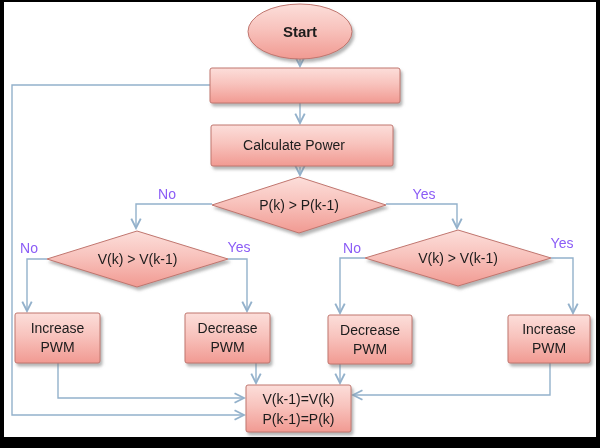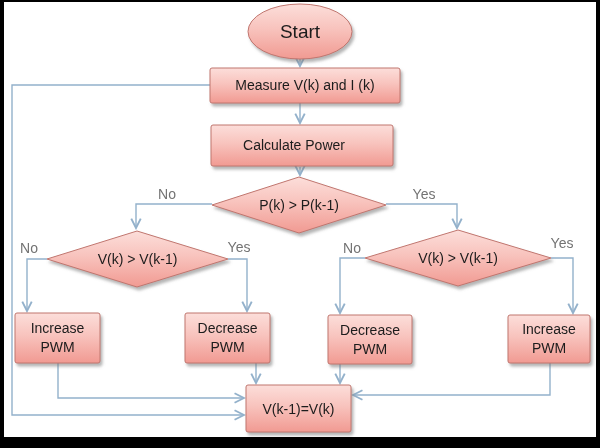--- a/index.html
+++ b/index.html
@@ -24,25 +24,25 @@
     display: flex;
     flex-direction: column;
     align-items: center;
     justify-content: center;
     text-align: center;
     color: #1c1c1c;
     font-size: 14px;
     line-height: 19px;
     pointer-events: none;
   }
-  .node-label.start-label { font-weight: normal; font-size: 19px; }
+  .node-label.start-label { font-weight: bold; font-size: 15px; }
   .branch-label {
     position: absolute;
     transform: translate(-50%, -50%);
-    color: #737373;
+    color: #8b5cf6;
     font-size: 14px;
     white-space: nowrap;
     pointer-events: none;
   }
 </style>
 </head>
 <body>
 
 <div id="stage">
 
@@ -88,21 +88,20 @@
       <rect x="15" y="313" width="85" height="50" rx="2"></rect>
       <rect x="185" y="313" width="85" height="50" rx="2"></rect>
       <rect x="328" y="315" width="84" height="49" rx="2"></rect>
       <rect x="508" y="315" width="82" height="48" rx="2"></rect>
       <rect x="246" y="385" width="105" height="47" rx="2"></rect>
     </g>
   </svg>
 
   <div class="node-label start-label" style="left:248px; top:4px; width:104px; height:55px;">Start</div>
 
-  <div class="node-label" style="left:210px; top:68px; width:190px; height:35px;">Measure V(k) and I (k)</div>
 
   <div class="node-label" style="left:211px; top:125px; width:166px; height:41px;">
     <div>Calculate Power</div>
   </div>
 
   <div class="node-label" style="left:212px; top:177px; width:174px; height:56px;text-align:right;">P(k) &gt; P(k-1)</div>
 
   <div class="node-label" style="left:47px; top:231px; width:181px; height:56px;">V(k) &gt; V(k-1)</div>
 
   <div class="node-label" style="left:365px; top:230px; width:186px; height:56px;">V(k) &gt; V(k-1)</div>
@@ -122,20 +121,21 @@
     <div>PWM</div>
   </div>
 
   <div class="node-label" style="left:508px; top:315px; width:82px; height:48px;">
     <div>Increase</div>
     <div>PWM</div>
   </div>
 
   <div class="node-label" style="left:246px; top:385px; width:105px; height:47px; line-height:20px;">
     <div>V(k-1)=V(k)</div>
+    <div>P(k-1)=P(k)</div>
   </div>
 
   <div class="branch-label" style="left:167px; top:194px;">No</div>
   <div class="branch-label" style="left:424px; top:194px;">Yes</div>
   <div class="branch-label" style="left:29px; top:248px;">No</div>
   <div class="branch-label" style="left:239px; top:247px;">Yes</div>
   <div class="branch-label" style="left:352px; top:248px;">No</div>
   <div class="branch-label" style="left:562px; top:243px;">Yes</div>
 
   <div class="frame-edge" id="edge-top"></div>

